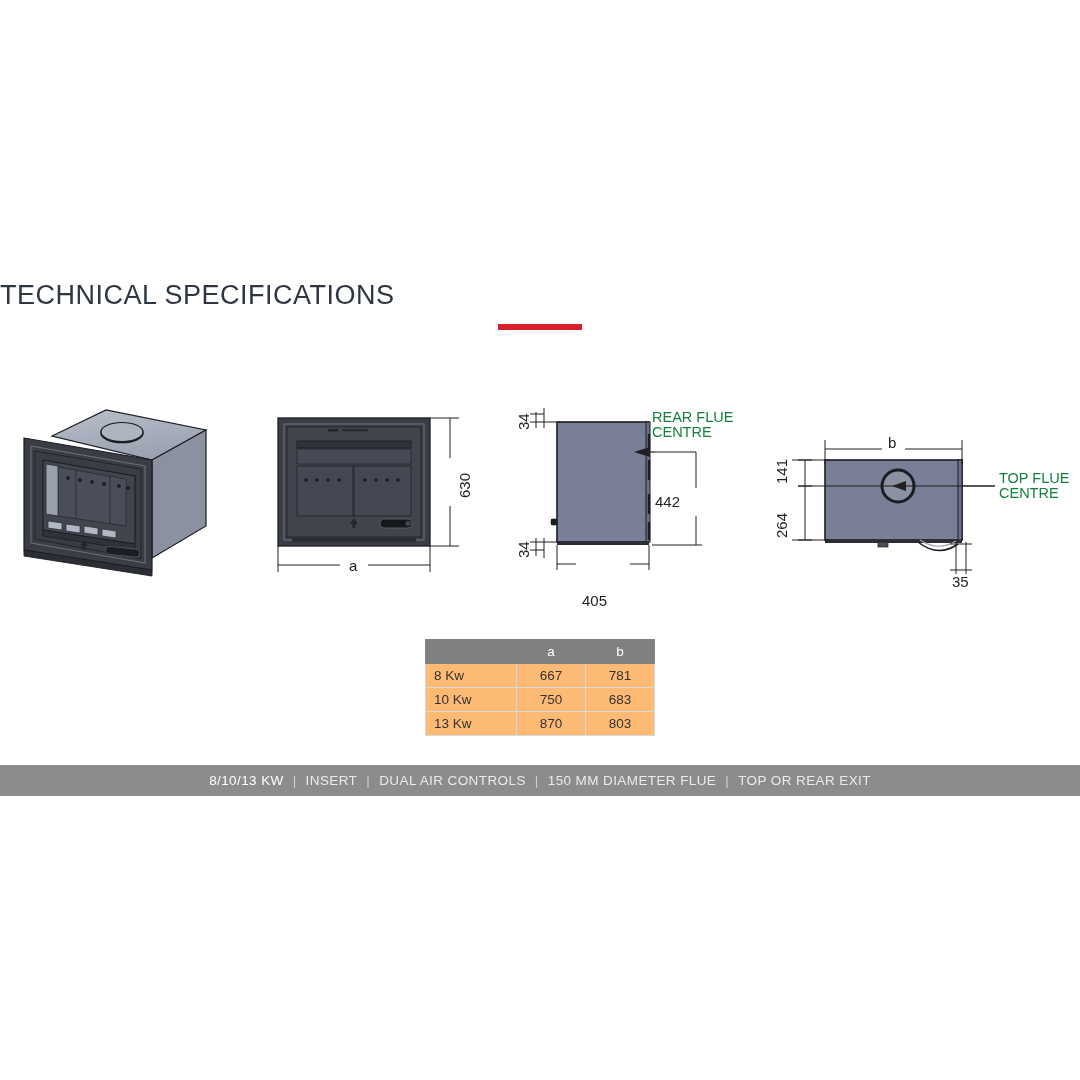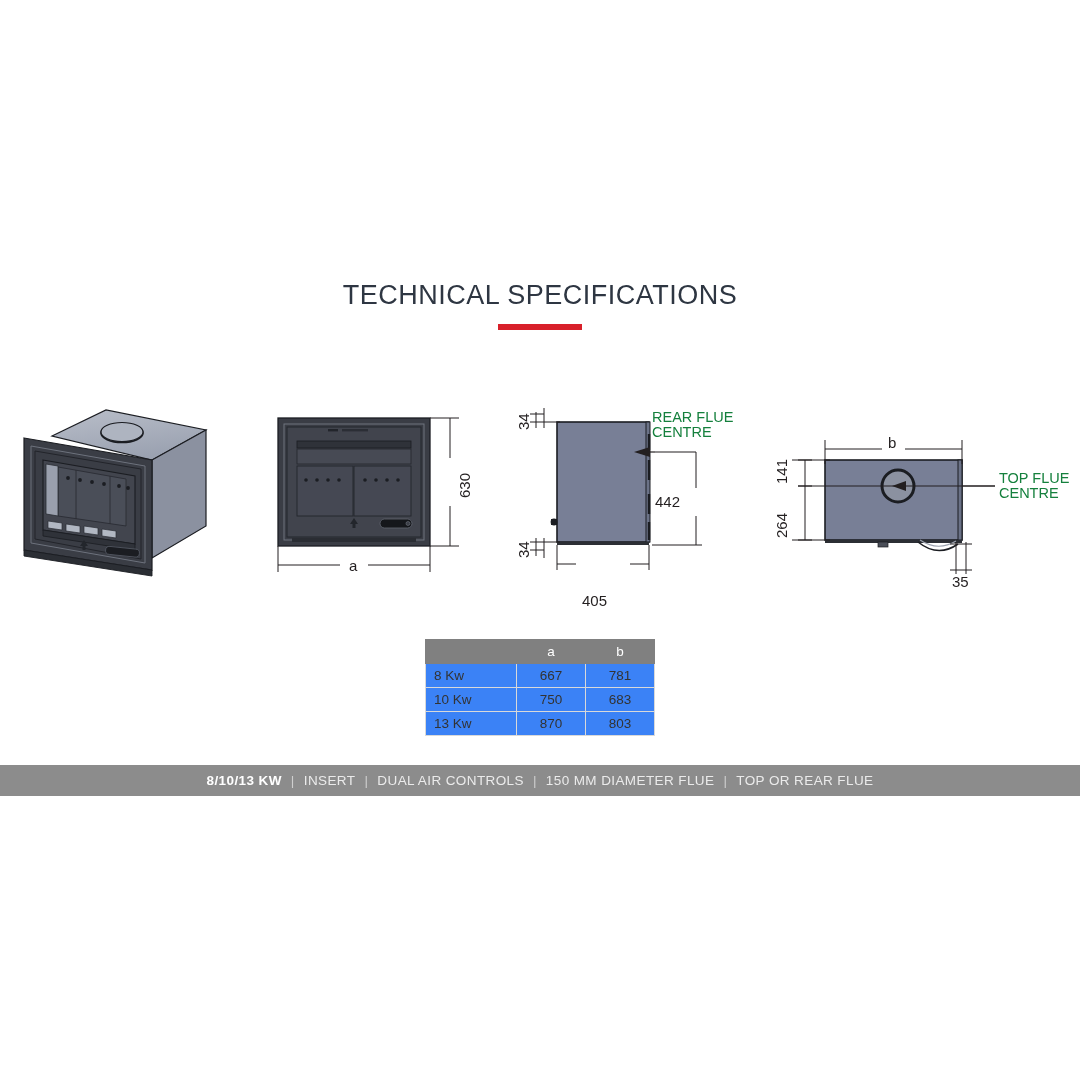--- a/index.html
+++ b/index.html
@@ -19,21 +19,21 @@
     inset: 0;
     background: #ffffff;
   }
 
   
   #title-block {
     position: absolute;
     top: 278px;
     left: 0;
     width: 1080px;
-    text-align: center;
+    text-align: left;
   }
   #page-title {
     font-size: 27px;
     letter-spacing: 0.5px;
     color: #2e3642;
     font-weight: 400;
     line-height: 34px;
   }
   #title-underline {
     margin: 12px auto 0 auto;
@@ -91,21 +91,21 @@
     padding: 0 8px;
   }
   #spec-table thead th {
     background: #808080;
     color: #ffffff;
     font-weight: 400;
     border: 1px solid #808080;
     text-align: center;
   }
   #spec-table thead th:first-child { width: 74px; }
-  #spec-table tbody td { background: #3b82f6; }
+  #spec-table tbody td { background: #fdba74; }
   #spec-table tbody td.rowhdr { text-align: left; }
   #spec-table tbody td.num { text-align: center; }
 
   
   #bottom-banner {
     position: absolute;
     left: 0;
     top: 765px;
     width: 1080px;
     height: 31px;
@@ -116,21 +116,21 @@
   }
   #banner-inner {
     display: flex;
     align-items: center;
     font-size: 13.5px;
     letter-spacing: 0.4px;
     color: #ebebeb;
     white-space: nowrap;
   }
   #banner-inner .seg { padding: 0 0px; }
-  #banner-inner .seg.strong { color: #ffffff; font-weight: bold; }
+  #banner-inner .seg.strong { color: #ffffff; font-weight: normal; }
   #banner-inner .sep {
     color: #cfcfcf;
     padding: 0 9px;
     font-weight: 300;
   }
 </style>
 </head>
 <body>
 
 <div class="page">
@@ -364,17 +364,17 @@
   <div id="bottom-banner">
     <div id="banner-inner">
       <span class="seg strong">8/10/13 KW</span>
       <span class="sep">|</span>
       <span class="seg">INSERT</span>
       <span class="sep">|</span>
       <span class="seg">DUAL AIR CONTROLS</span>
       <span class="sep">|</span>
       <span class="seg">150 MM DIAMETER FLUE</span>
       <span class="sep">|</span>
-      <span class="seg">TOP OR REAR FLUE</span>
+      <span class="seg">TOP OR REAR EXIT</span>
     </div>
   </div>
 
 </div>
 
 </body></html>

